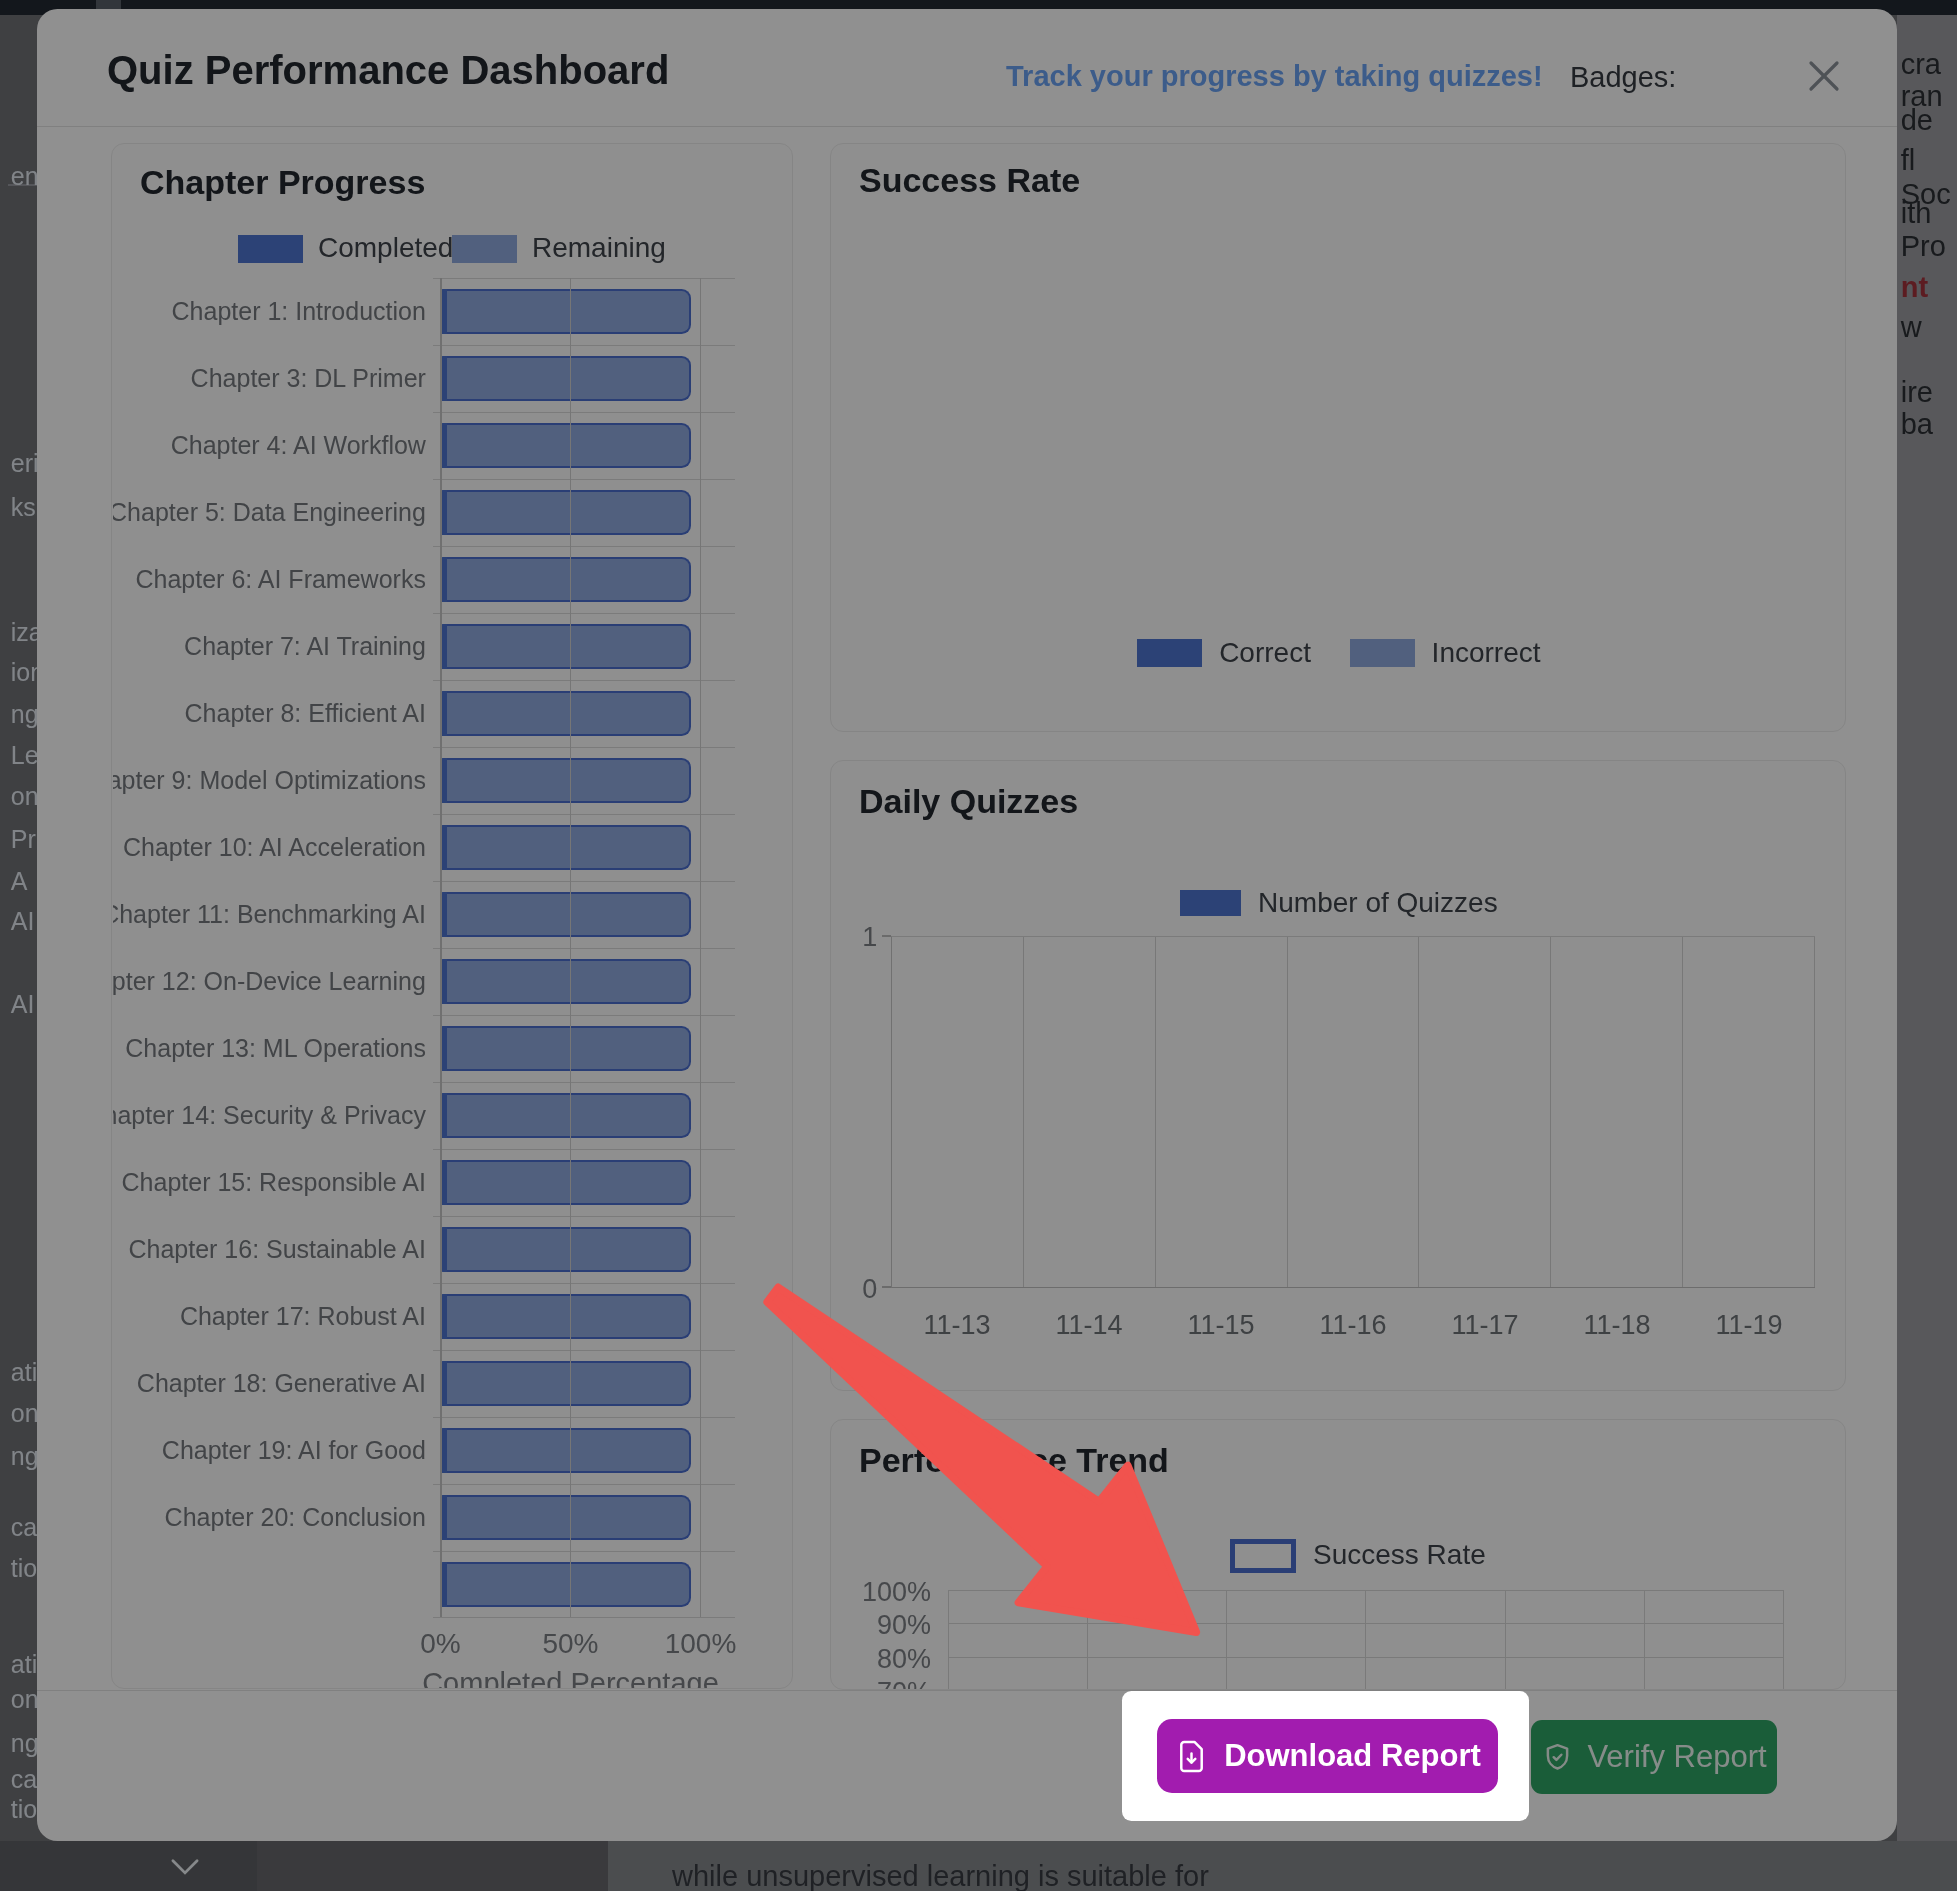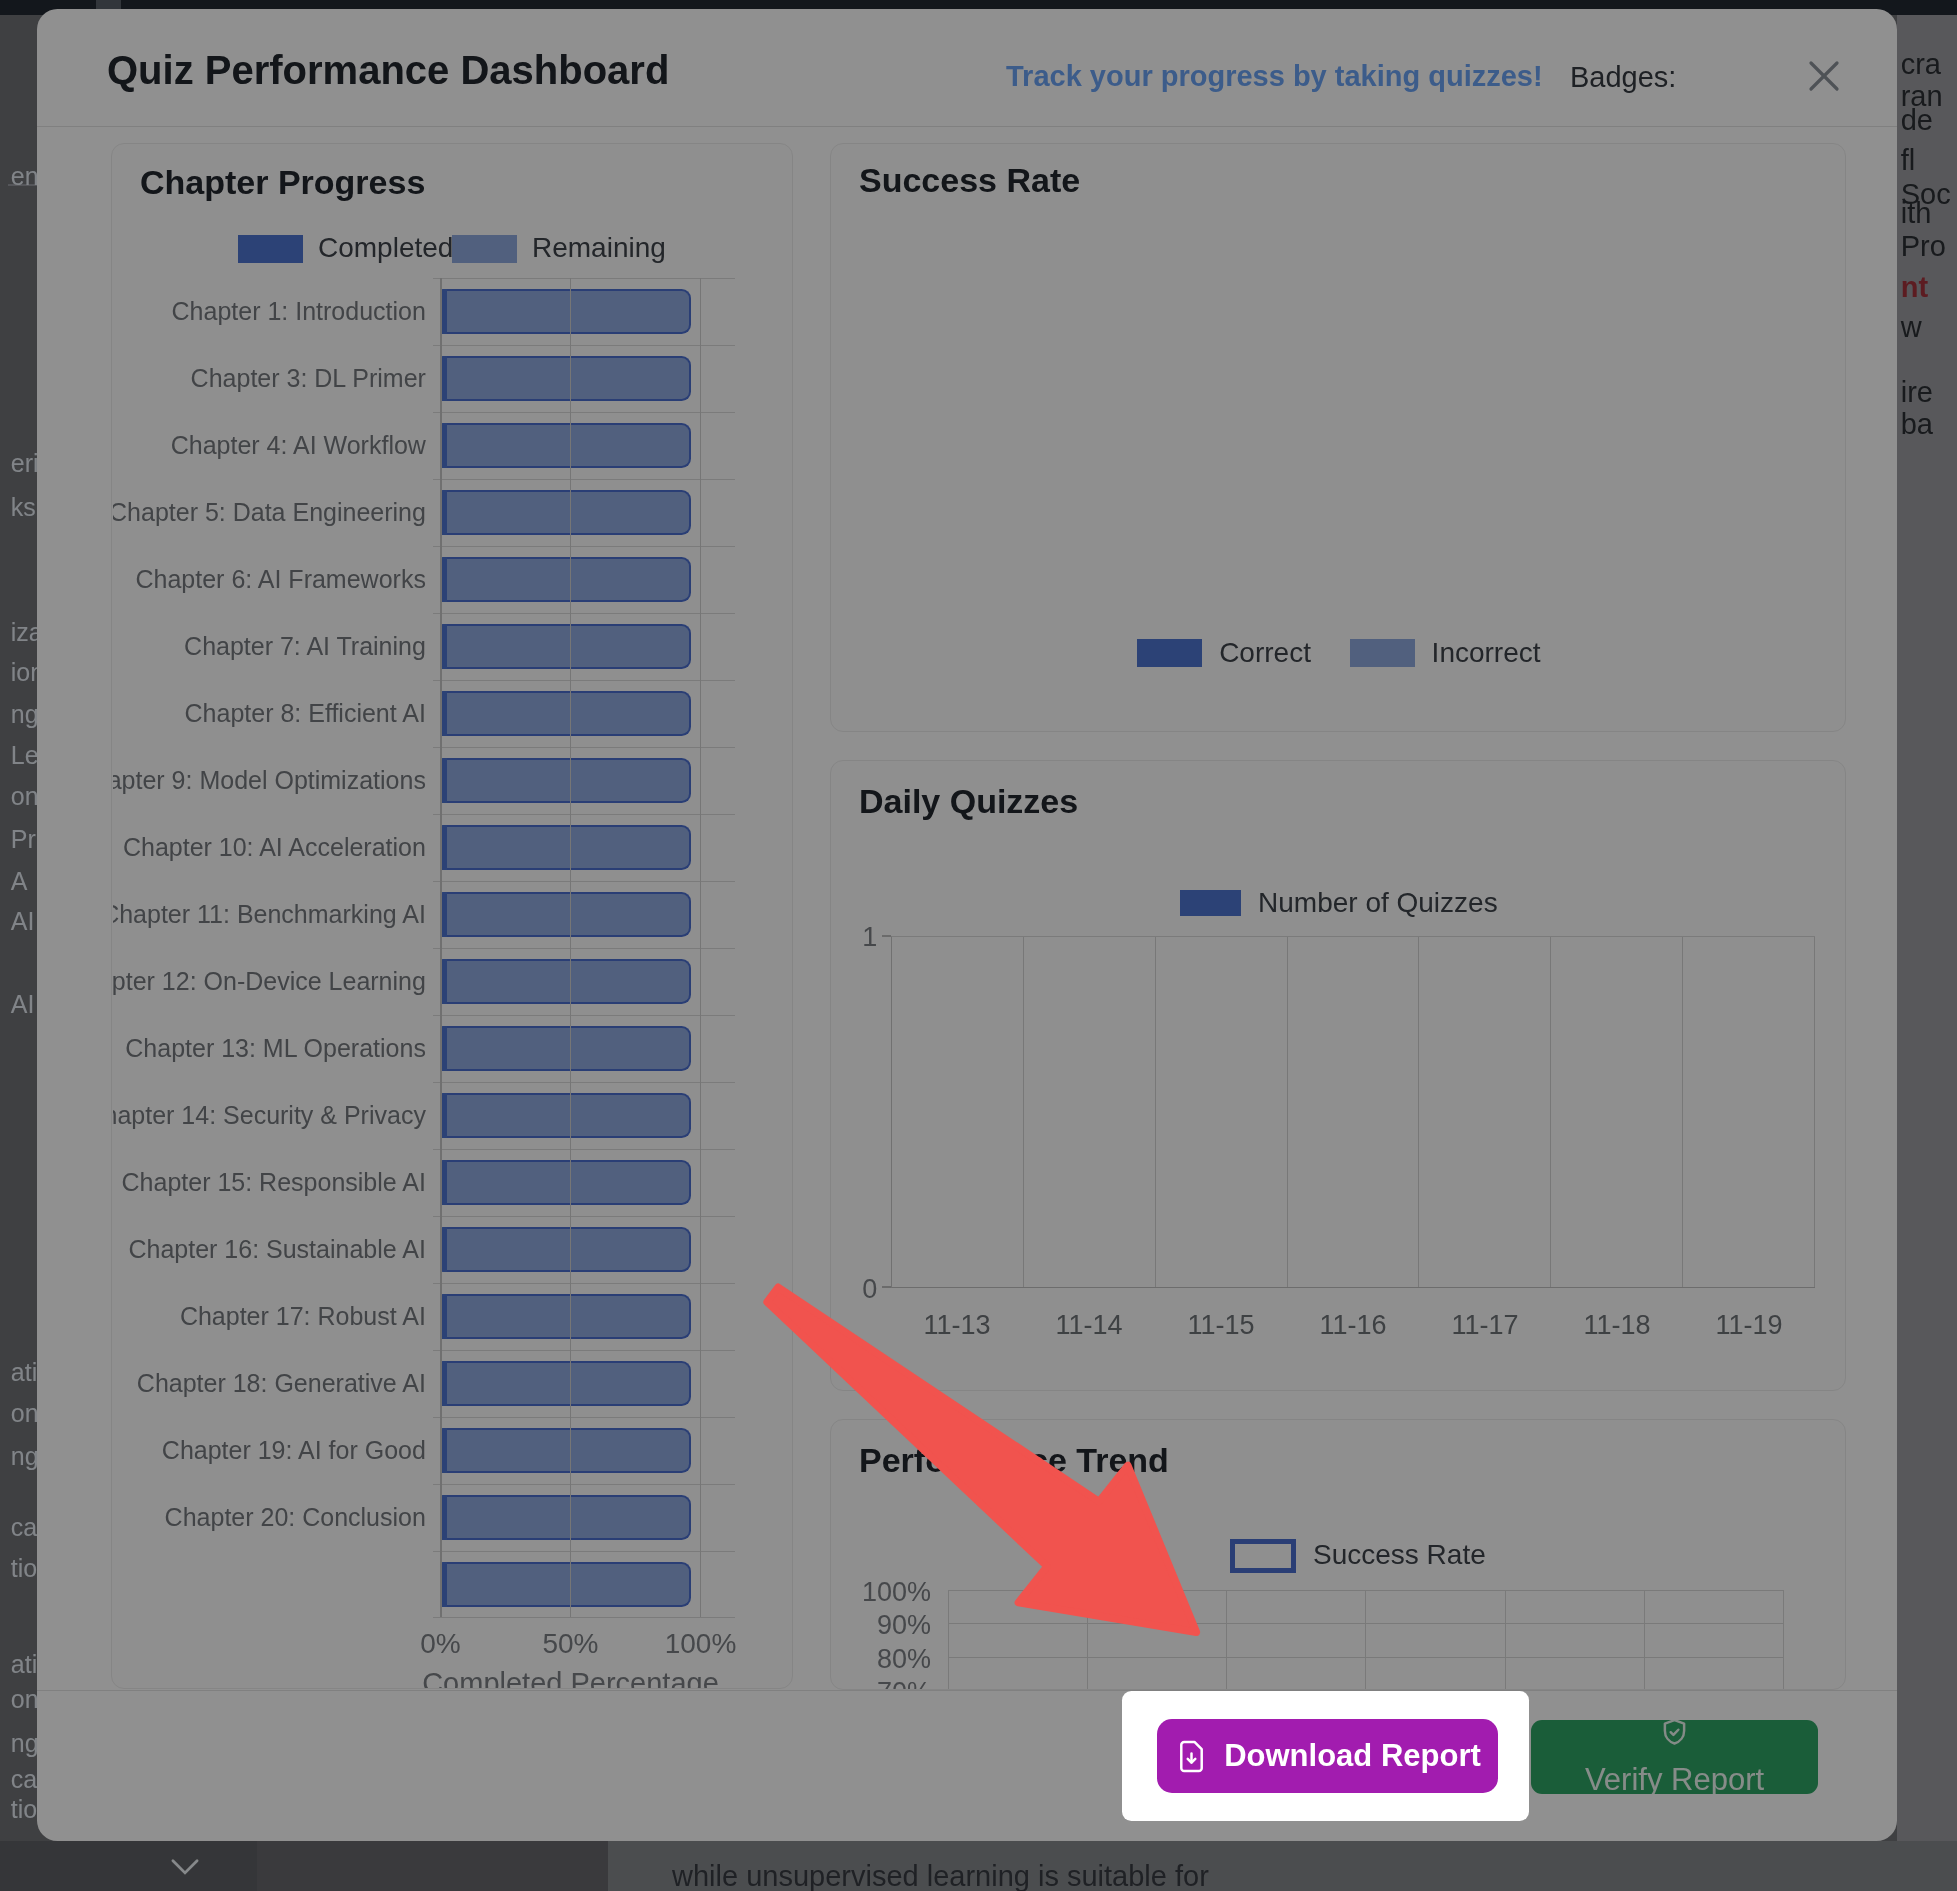--- a/index.html
+++ b/index.html
@@ -74,24 +74,24 @@
   
   #card-pt{left:793px;top:1410px;width:1016px;height:271px;overflow:hidden;}
   #pt-legend-box{position:absolute;left:399px;top:119px;width:56px;height:24px;border:5.6px solid #4b6fd0;background:transparent;}
   #pt-legend-text{position:absolute;left:482px;top:119px;font-size:28px;color:#3f444b;}
   .pt-y{position:absolute;left:0;width:100px;text-align:right;font-size:27px;color:#7d8085;}
   #pt-plot{position:absolute;left:117px;top:170px;width:835px;height:148px;}
   .pt-h{position:absolute;left:0;width:835px;height:0.9px;background:#d8d8d8;}
   .pt-v{position:absolute;top:0;height:101px;width:0.9px;background:#d8d8d8;}
 
   
-  #verify-btn{position:absolute;left:1494px;top:1711px;width:287px;height:74px;background:#2fa565;
+  #verify-btn{position:absolute;left:1494px;top:1711px;width:246px;height:74px;background:#2fa565;
               border:none;border-radius:11px;color:rgba(255,255,255,.92);font-size:31px;
               display:flex;align-items:center;justify-content:center;gap:13px;cursor:pointer;
-              font-family:"Liberation Sans", sans-serif;flex-direction:column;}
+              font-family:"Liberation Sans", sans-serif;}
 
   
   #overlay{position:absolute;inset:0;background:rgba(0,0,0,0.435);z-index:40;}
   #spotlight{position:absolute;left:1122px;top:1691px;width:407px;height:130px;background:#ffffff;
              border-radius:9.3px;z-index:50;}
   #download-btn{position:absolute;left:35px;top:28px;width:341px;height:74px;background:#a21caf;
                 border:none;border-radius:15px;color:#ffffff;font-size:31px;font-weight:bold;
                 display:flex;align-items:center;justify-content:center;gap:15px;cursor:pointer;
                 font-family:"Liberation Sans", sans-serif;}
   #arrow-svg{position:absolute;left:0;top:0;z-index:55;pointer-events:none;}

